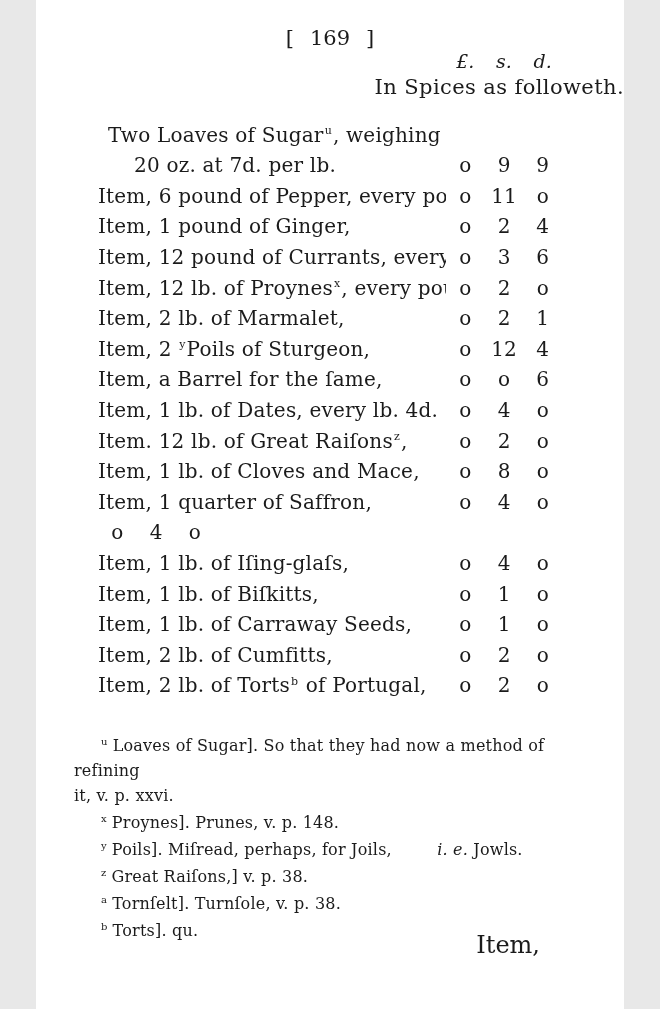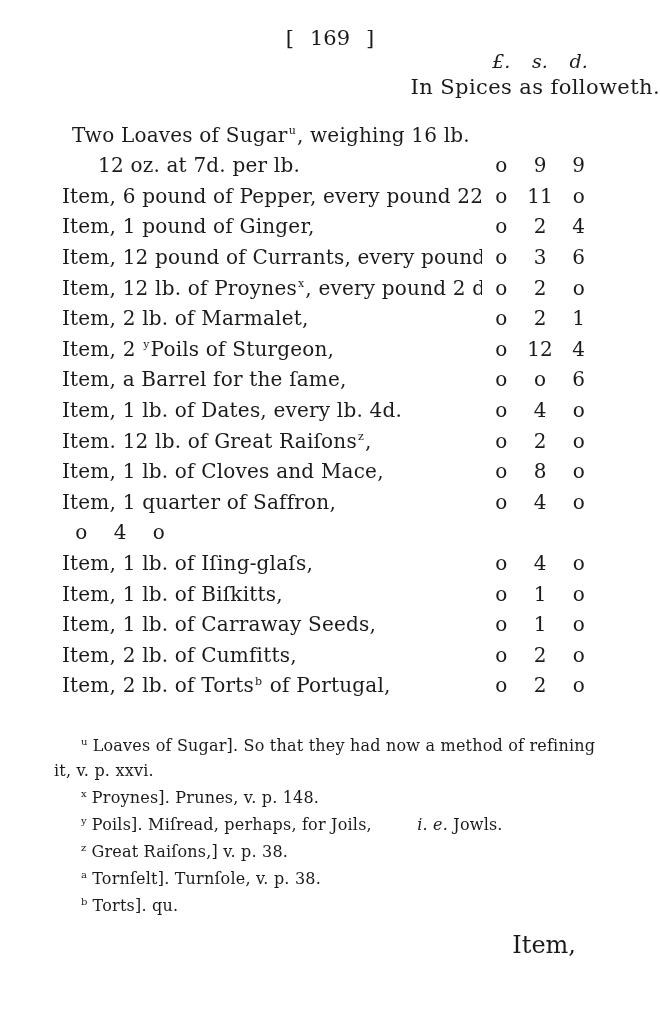--- a/index.html
+++ b/index.html
@@ -1,19 +1,19 @@
 <!DOCTYPE html>
 <html><head>
 <meta charset="utf-8">
 <style>
   * { margin:0; padding:0; box-sizing:border-box; }
   html,body { background:#e8e8e8; }
   .page {
     position:relative;
-    width:660px; height:1009px;
+    width:588px; height:1009px;
     margin:0 auto;
     background:#ffffff;
     color:#1b1b1b;
     font-family:"DejaVu Serif","Liberation Serif",serif;
     overflow:hidden;
   }
   .folio-row {
     padding-top:26px;
     text-align:center;
     font-size:21px;
@@ -52,21 +52,21 @@
   .indent-first { padding-left:10px; }
   .indent-sub  { padding-left:36px; }
   sup.marker {
     font-size:11px;
     vertical-align:super;
     line-height:0;
     margin:0 1px;
   }
   .footnotes {
     margin-top:36px;
-    padding:0 48px 0 54px;
+    padding:0 48px 0 38px;
     font-size:16px;
     line-height:25px;
     letter-spacing:0.2px;
   }
   .footnote { text-indent:26px; margin-bottom:2px; }
   .footnote sup.marker { font-size:10px; margin-right:5px; }
   .footnote em { font-style:italic;margin-left:40px; }
   .catchword {
     position:absolute;
     right:84px;
@@ -97,21 +97,21 @@
   <div class="entries" id="entries">
       <div class="entry-row">
         <span class="entry-text indent-first"><span>Two Loaves of Sugar</span><sup class="marker">u</sup><span>, weighing 16 lb.</span></span>
         <span class="cols">
           <span class="col"></span>
           <span class="col"></span>
           <span class="col"></span>
         </span>
       </div>
       <div class="entry-row">
-        <span class="entry-text indent-sub"><span>12 oz. at 7d. per lb.</span></span>
+        <span class="entry-text indent-sub"><span>20 oz. at 7d. per lb.</span></span>
         <span class="cols">
           <span class="col">o</span>
           <span class="col">9</span>
           <span class="col">9</span>
         </span>
       </div>
       <div class="entry-row">
         <span class="entry-text"><span>Item, 6 pound of Pepper, every pound 22d.</span></span>
         <span class="cols">
           <span class="col">o</span>

